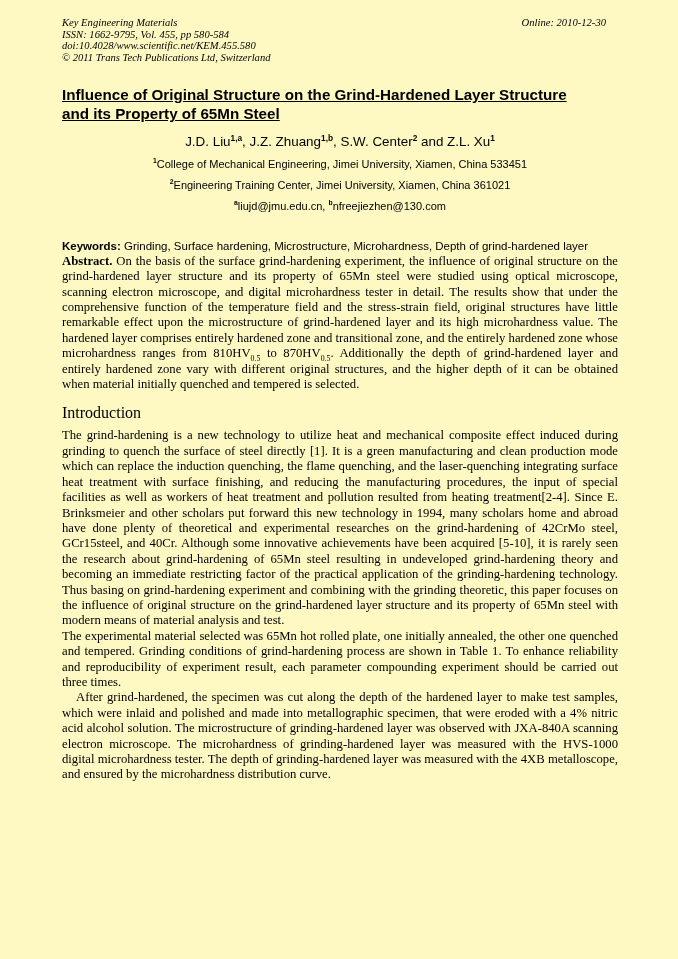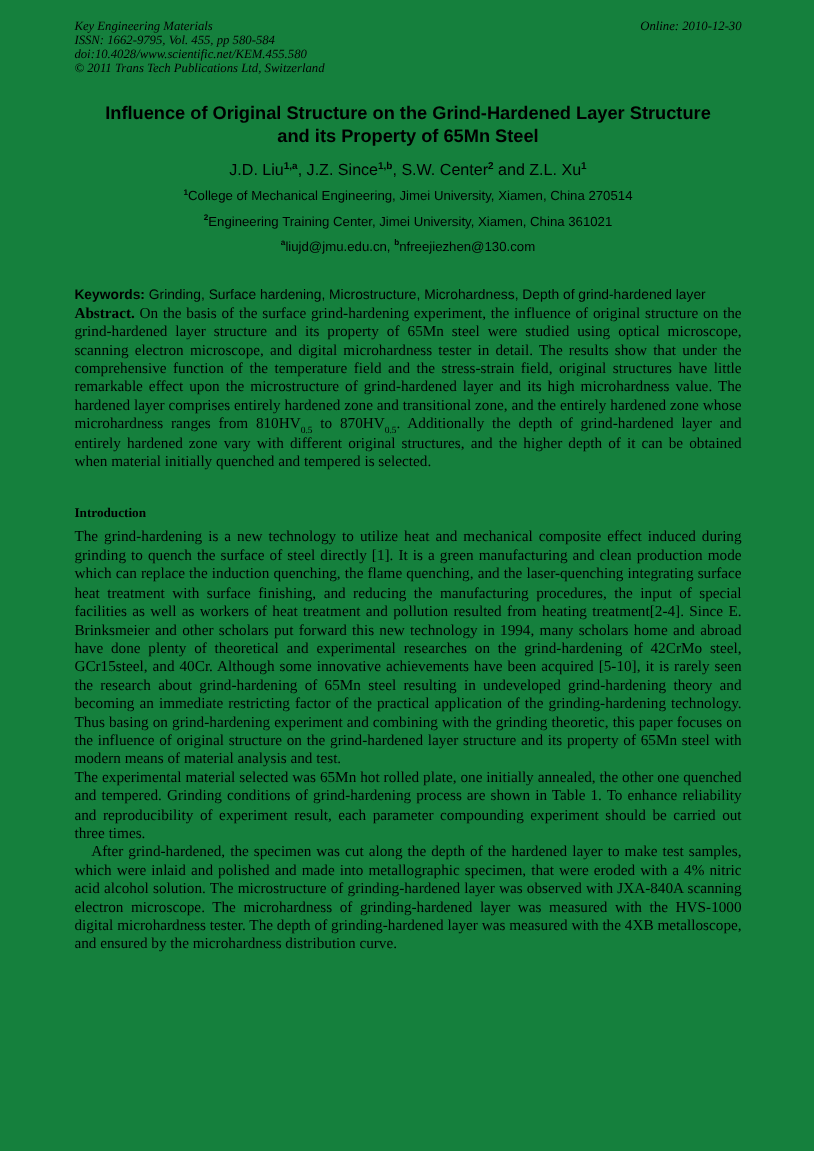--- a/index.html
+++ b/index.html
@@ -1,44 +1,45 @@
 <!DOCTYPE html>
 <html><head>
 <meta charset="utf-8">
 <style>
   html, body { margin: 0; padding: 0; background: #e8e8e8; }
   .page {
     position: relative;
     width: 678px;
     height: 959px;
     margin: 0 auto;
-    background: #15803d;
+    background: #fef9c3;
     box-sizing: border-box;
     padding: 17px 60px 0 62px;
     color: #000;
     font-family: "Liberation Serif", serif;
     overflow: hidden;
   }
   
   .jheader {
     position: relative;
     font-style: italic;
     font-size: 10.6px;
     line-height: 11.7px;
     font-family: "Liberation Serif", serif;
   }
-  .online-date { position: absolute; top: 0; right: 0; }
+  .online-date { position: absolute; top: 0; right: 12px; }
   
   .paper-title {
     margin: 21px 0 0 0;
-    text-align: center;
+    text-align: left;
     font-family: "Liberation Sans", sans-serif;
     font-weight: bold;
     font-size: 15.2px;
     line-height: 19px;
+    text-decoration: underline;
   }
   
   .authors {
     margin-top: 11px;
     text-align: center;
     font-family: "Liberation Sans", sans-serif;
     font-size: 13.4px;
   }
   
   .affil {
@@ -61,45 +62,45 @@
   
   .abstract, .body-para {
     margin: 0;
     font-size: 12.7px;
     line-height: 15.4px;
     text-align: justify;
     font-family: "Liberation Serif", serif;
   }
   .abstract { }
   .section-heading {
-    margin: 30px 0 6px 0;
-    font-size: 11px;
-    font-weight: bold;
+    margin: 12px 0 6px 0;
+    font-size: 16px;
+    font-weight: normal;
     font-family: "Liberation Serif", serif;
   }
   .indent { text-indent: 14px; }
 </style>
 </head>
 <body>
 
 <div class="page">
 
   <div class="jheader">
     <div>Key Engineering Materials</div>
     <div>ISSN: 1662-9795, Vol. 455, pp 580-584</div>
     <div>doi:10.4028/www.scientific.net/KEM.455.580</div>
     <div>© 2011 Trans Tech Publications Ltd, Switzerland</div>
     <div class="online-date">Online: 2010-12-30</div>
   </div>
 
   <h1 class="paper-title"><span>Influence of Original Structure on the Grind-Hardened Layer Structure</span><br><span>and its Property of 65Mn Steel</span></h1>
 
-  <div class="authors"><span>J.D. Liu</span><sup>1,a</sup><span>, J.Z. Since</span><sup>1,b</sup><span>, S.W. Center</span><sup>2</sup><span> and Z.L. Xu</span><sup>1</sup></div>
+  <div class="authors"><span>J.D. Liu</span><sup>1,a</sup><span>, J.Z. Zhuang</span><sup>1,b</sup><span>, S.W. Center</span><sup>2</sup><span> and Z.L. Xu</span><sup>1</sup></div>
 
-  <div class="affil"><sup>1</sup><span>College of Mechanical Engineering, Jimei University, Xiamen, China 270514</span></div>
+  <div class="affil"><sup>1</sup><span>College of Mechanical Engineering, Jimei University, Xiamen, China 533451</span></div>
   <div class="affil"><sup>2</sup><span>Engineering Training Center, Jimei University, Xiamen, China 361021</span></div>
   <div class="affil"><sup>a</sup><span>liujd@jmu.edu.cn, </span><sup>b</sup><span>nfreejiezhen@130.com</span></div>
 
   <p class="keywords"><span class="bold">Keywords:</span> <span>Grinding, Surface hardening, Microstructure, Microhardness, Depth of grind-hardened layer</span></p>
 
   <p class="abstract"><span class="bold">Abstract.</span><span><span> On the basis of the surface grind-hardening experiment, the influence of original structure on the grind-hardened layer structure and its property of 65Mn steel were studied using optical microscope, scanning electron microscope, and digital microhardness tester in detail. The results show that under the comprehensive function of the temperature field and the stress-strain field, original structures have little remarkable effect upon the microstructure of grind-hardened layer and its high microhardness value. The hardened layer comprises entirely hardened zone and transitional zone, and the entirely hardened zone whose microhardness ranges from 810HV</span><sub>0.5</sub><span> to 870HV</span><sub>0.5</sub><span>. Additionally the depth of grind-hardened layer and entirely hardened zone vary with different original structures, and the higher depth of it can be obtained when material initially quenched and tempered is selected.</span></span></p>
 
   <h2 class="section-heading">Introduction</h2>
   <p class="body-para">The grind-hardening is a new technology to utilize heat and mechanical composite effect induced during grinding to quench the surface of steel directly [1]. It is a green manufacturing and clean production mode which can replace the induction quenching, the flame quenching, and the laser-quenching integrating surface heat treatment with surface finishing, and reducing the manufacturing procedures, the input of special facilities as well as workers of heat treatment and pollution resulted from heating treatment[2-4]. Since E. Brinksmeier and other scholars put forward this new technology in 1994, many scholars home and abroad have done plenty of theoretical and experimental researches on the grind-hardening of 42CrMo steel, GCr15steel, and 40Cr. Although some innovative achievements have been acquired [5-10], it is rarely seen the research about grind-hardening of 65Mn steel resulting in undeveloped grind-hardening theory and becoming an immediate restricting factor of the practical application of the grinding-hardening technology. Thus basing on grind-hardening experiment and combining with the grinding theoretic, this paper focuses on the influence of original structure on the grind-hardened layer structure and its property of 65Mn steel with modern means of material analysis and test.</p>
 

